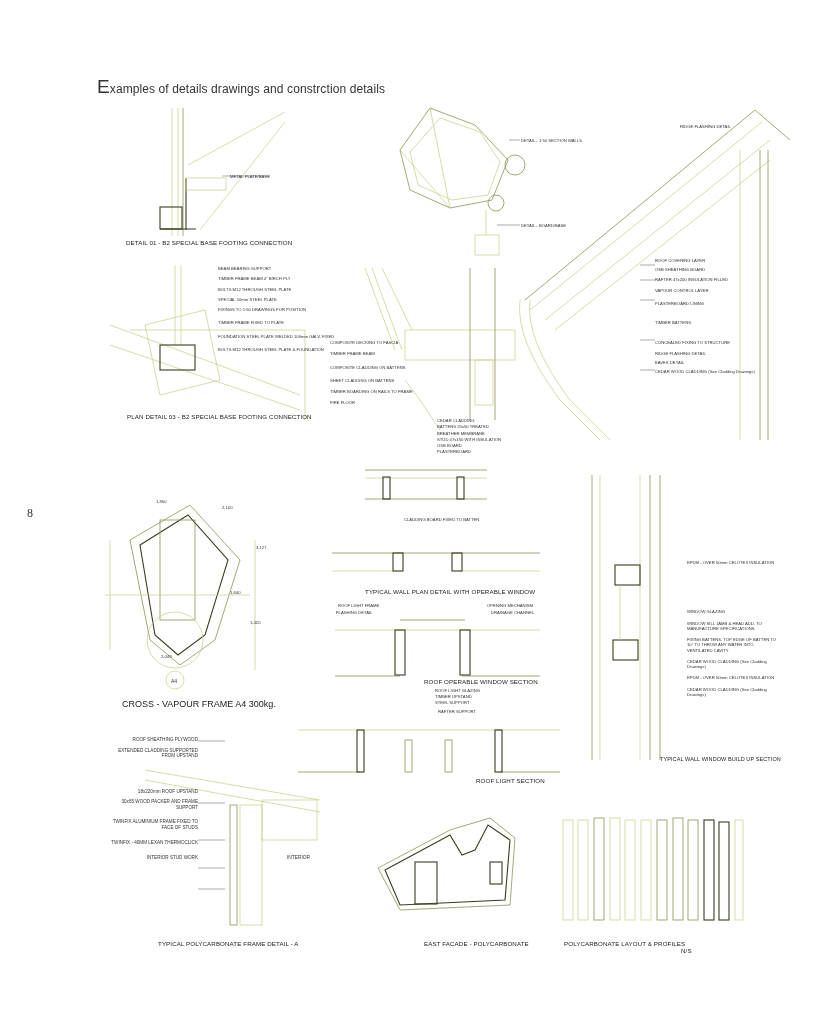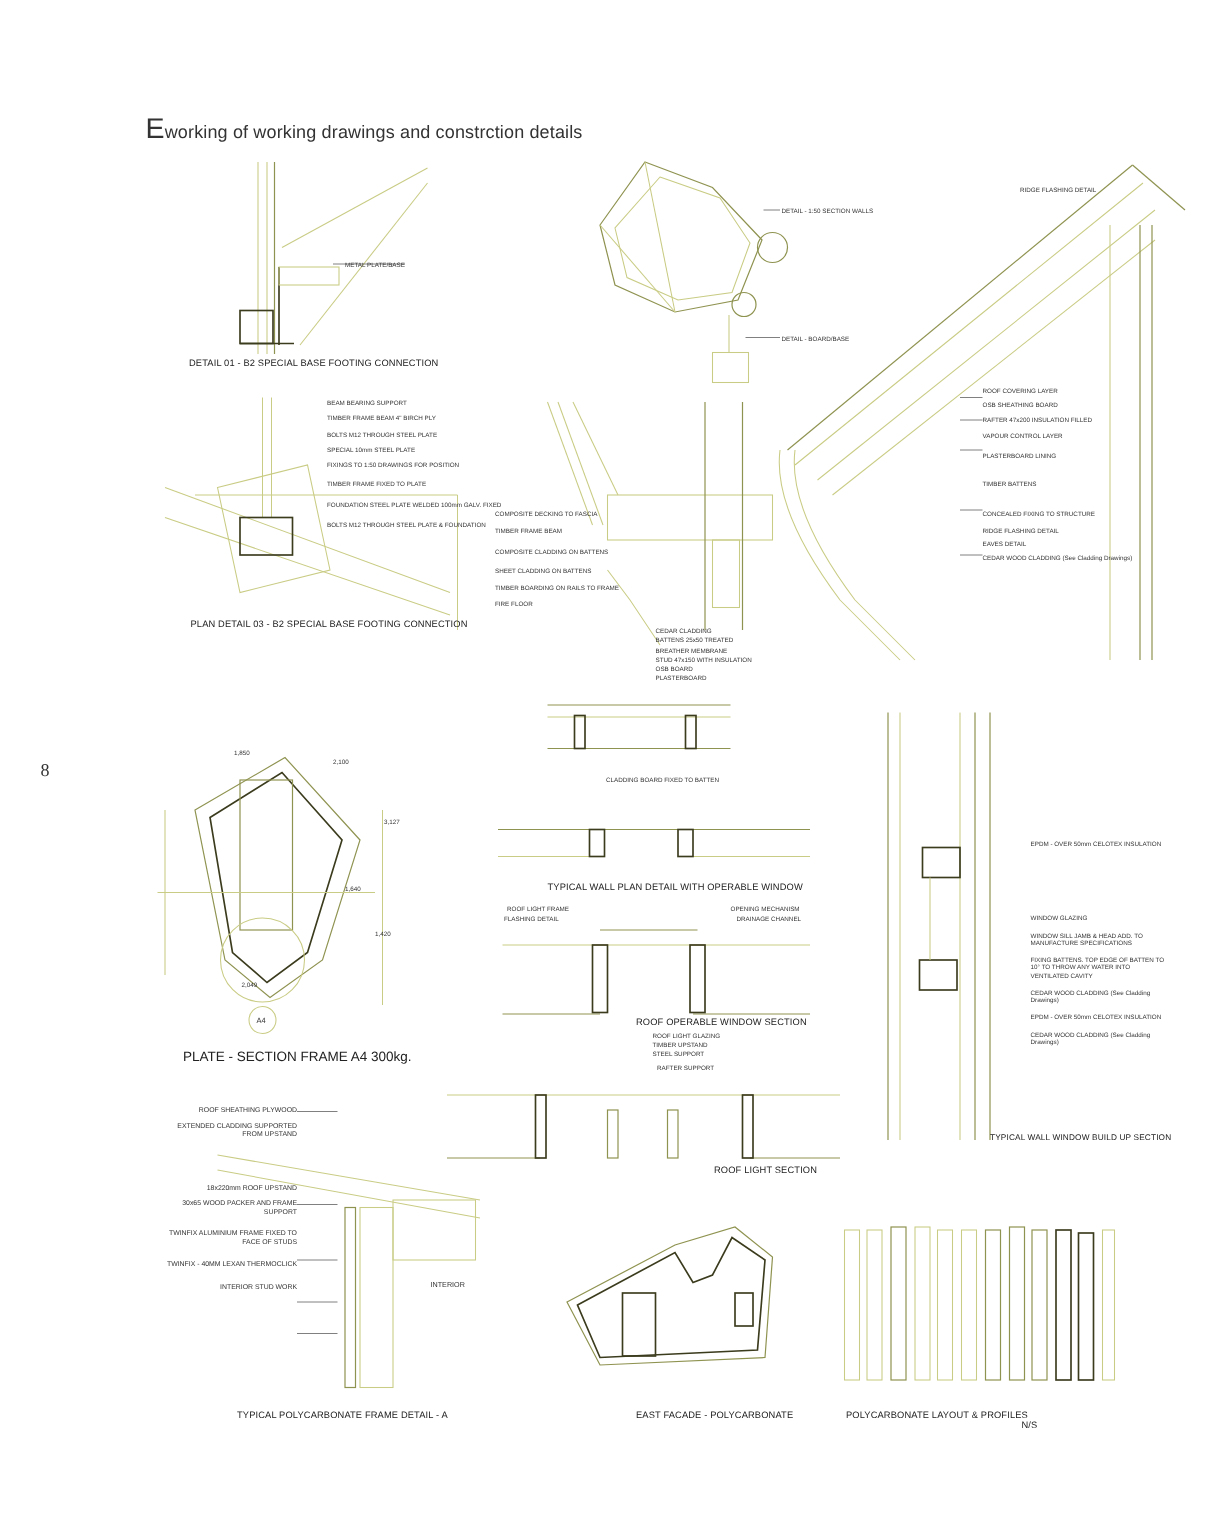--- a/index.html
+++ b/index.html
@@ -12,21 +12,21 @@
   .note{position:absolute;font-size:4.2px;color:#333;white-space:nowrap;line-height:1.25;}
   svg.dwg{position:absolute;left:0;top:0;}
   .ln{stroke:#c9cc84;fill:none;stroke-width:0.7;}
   .ln2{stroke:#8f9350;fill:none;stroke-width:0.8;}
   .dk{stroke:#3b3b1e;fill:none;stroke-width:1.1;}
   .ld{stroke:#555;fill:none;stroke-width:0.5;}
 </style>
 </head>
 <body>
 
-<div class="title"><span class="cap">E</span><span>working of working drawings and constrction details</span></div>
+<div class="title"><span class="cap">E</span><span>xamples of details drawings and constrction details</span></div>
 <div class="page-num">8</div>
 
 <svg class="dwg" width="814" height="1024" viewBox="0 0 814 1024">
 
   <g>
     <line class="ln" x1="172" y1="108" x2="172" y2="236"></line>
     <line class="ln" x1="178" y1="108" x2="178" y2="236"></line>
     <line class="ln2" x1="183" y1="108" x2="183" y2="236"></line>
     <line class="ln" x1="188" y1="165" x2="285" y2="112"></line>
     <line class="ln" x1="200" y1="230" x2="285" y2="122"></line>
@@ -248,21 +248,21 @@
   <div class="note" style="position:static;white-space:normal;margin-bottom:44px;">EPDM - OVER 50mm CELOTEX INSULATION</div>
   <div class="note" style="position:static;white-space:normal;margin-bottom:6px;">WINDOW GLAZING</div>
   <div class="note" style="position:static;white-space:normal;margin-bottom:6px;">WINDOW SILL JAMB &amp; HEAD ADD. TO MANUFACTURE SPECIFICATIONS</div>
   <div class="note" style="position:static;white-space:normal;margin-bottom:6px;">FIXING BATTENS. TOP EDGE OF BATTEN TO 10° TO THROW ANY WATER INTO VENTILATED CAVITY</div>
   <div class="note" style="position:static;white-space:normal;margin-bottom:6px;">CEDAR WOOD CLADDING (See Cladding Drawings)</div>
   <div class="note" style="position:static;white-space:normal;margin-bottom:6px;">EPDM - OVER 50mm CELOTEX INSULATION</div>
   <div class="note" style="position:static;white-space:normal;">CEDAR WOOD CLADDING (See Cladding Drawings)</div>
 </div>
 <div class="cap-label" style="left:660px;top:756px;font-size:5.5px;">TYPICAL WALL WINDOW BUILD UP SECTION</div>
 
-<div class="cap-big" style="left:122px;top:699px;">PLATE - SECTION FRAME A4   300kg.</div>
+<div class="cap-big" style="left:122px;top:699px;">CROSS - VAPOUR FRAME A4   300kg.</div>
 <div class="note" style="left:171px;top:678px;font-size:5px;">A4</div>
 <div class="note" style="left:156px;top:499px;">1,850</div>
 <div class="note" style="left:222px;top:505px;">2,100</div>
 <div class="note" style="left:256px;top:545px;">3,127</div>
 <div class="note" style="left:230px;top:590px;">1,640</div>
 <div class="note" style="left:250px;top:620px;">1,420</div>
 <div class="note" style="left:161px;top:654px;">2,049</div>
 
 <div style="position:absolute;left:108px;top:737px;width:90px;text-align:right;">
   <div class="note" style="position:static;font-size:4.6px;margin-bottom:5px;">ROOF SHEATHING PLYWOOD</div>

